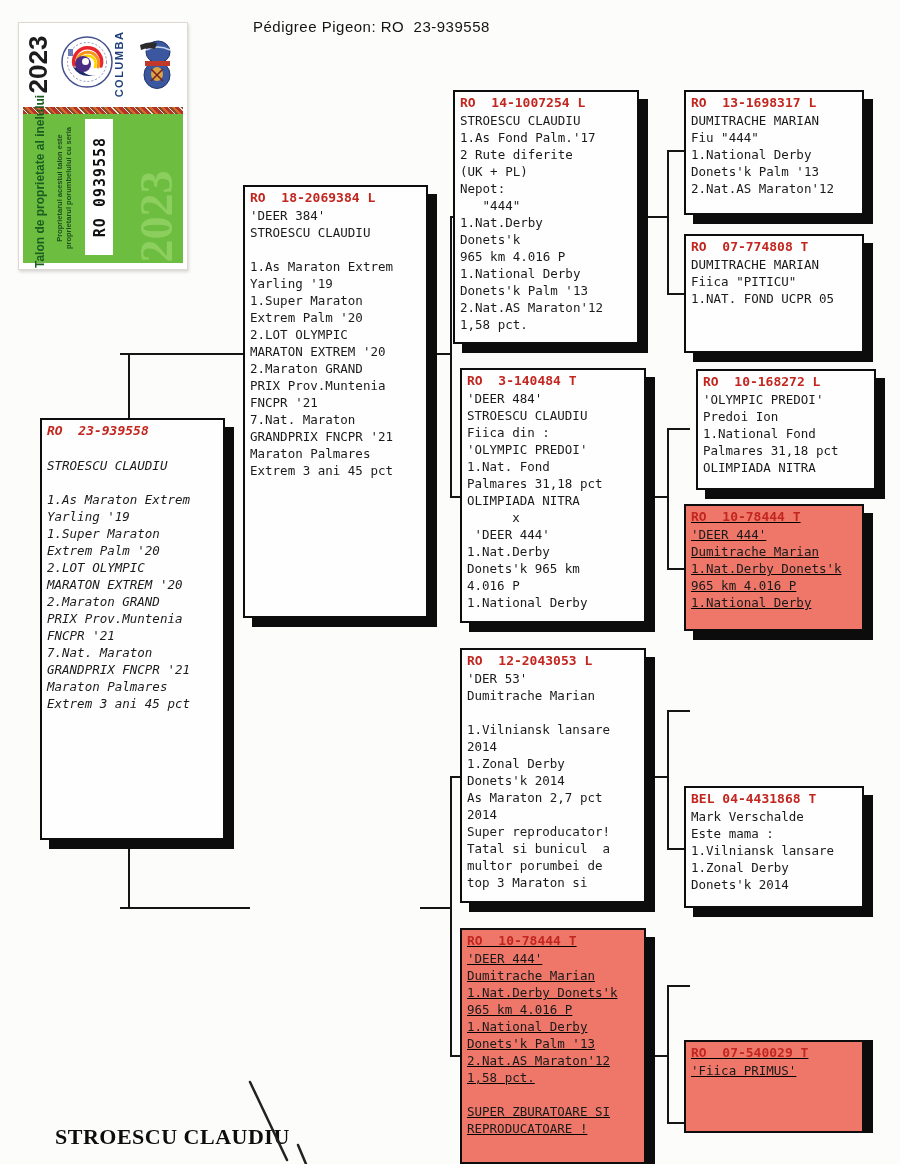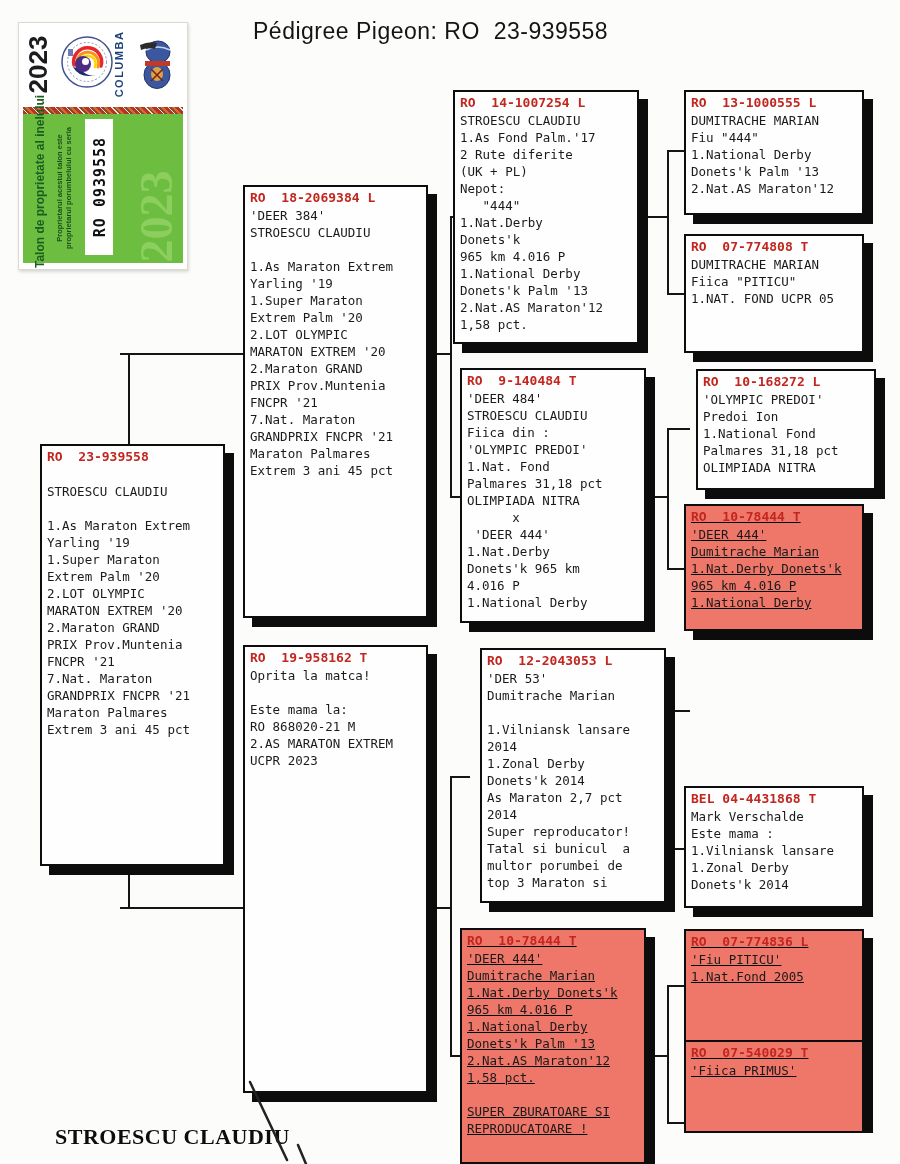--- a/index.html
+++ b/index.html
@@ -3,21 +3,21 @@
 <meta charset="utf-8">
 <style>
   html,body{margin:0;padding:0;background:#e8e8e4;}
   .page{
     position:relative;width:900px;height:1164px;background:#fcfcfa;
     overflow:hidden;font-family:"DejaVu Sans Mono",monospace;
   }
   
   .title{
     position:absolute;left:253px;top:18px;
-    font-family:"Liberation Sans",sans-serif;font-size:23px;font-weight:500;
+    font-family:"Liberation Sans",sans-serif;font-size:15px;font-weight:500;
     color:#141414;letter-spacing:.5px;white-space:pre;
   }
   
   .cl{position:absolute;background:#151515;z-index:1;}
   .cl.h{height:2px;} .cl.v{width:2px;}
   
   .pbox{
     position:absolute;z-index:2;background:#fefefe;border:2px solid #0d0d0d;
     box-shadow:9px 9px 0 0 #0c0c0c;padding:2px 3px 2px 5px;box-sizing:border-box;
   }
@@ -88,21 +88,21 @@
   <div class="cl h" style="left:667px;top:568px;width:23px;"></div>
   <div class="cl h" style="left:640px;top:776px;width:29px;"></div>
   <div class="cl v" style="left:667px;top:710px;height:140px;"></div>
   <div class="cl h" style="left:667px;top:710px;width:23px;"></div>
   <div class="cl h" style="left:667px;top:848px;width:23px;"></div>
   <div class="cl h" style="left:640px;top:1055px;width:29px;"></div>
   <div class="cl v" style="left:667px;top:985px;height:139px;"></div>
   <div class="cl h" style="left:667px;top:985px;width:23px;"></div>
   <div class="cl h" style="left:667px;top:1122px;width:23px;"></div>
 
-  <div class="pbox" style="left:40px;top:444px;width:185px;height:422px;">
+  <div class="pbox" style="left:40px;top:418px;width:185px;height:422px;font-style:italic;">
     <div class="pbox-header">RO  23-939558</div>
     <div class="pbox-body">
 STROESCU CLAUDIU
 
 1.As Maraton Extrem
 Yarling '19
 1.Super Maraton
 Extrem Palm '20
 2.LOT OLYMPIC
 MARATON EXTREM '20
@@ -126,64 +126,55 @@
 Extrem Palm '20
 2.LOT OLYMPIC
 MARATON EXTREM '20
 2.Maraton GRAND
 PRIX Prov.Muntenia
 FNCPR '21
 7.Nat. Maraton
 GRANDPRIX FNCPR '21
 Maraton Palmares
 Extrem 3 ani 45 pct</div>
-  </div>
-  <div class="pbox" style="left:243px;top:645px;width:185px;height:448px;">
-    <div class="pbox-header">RO  19-958162 T</div>
-    <div class="pbox-body">Oprita la matca!
-
-Este mama la:
-RO 868020-21 M
-2.AS MARATON EXTREM
-UCPR 2023</div>
   </div>
 
   <div class="pbox" style="left:453px;top:90px;width:186px;height:254px;">
     <div class="pbox-header">RO  14-1007254 L</div>
     <div class="pbox-body">STROESCU CLAUDIU
 1.As Fond Palm.'17
 2 Rute diferite
 (UK + PL)
 Nepot:
    "444"
 1.Nat.Derby
 Donets'k
 965 km 4.016 P
 1.National Derby
 Donets'k Palm '13
 2.Nat.AS Maraton'12
 1,58 pct.</div>
   </div>
   <div class="pbox" style="left:460px;top:368px;width:186px;height:255px;">
-    <div class="pbox-header">RO  9-140484 T</div>
+    <div class="pbox-header">RO  3-140484 T</div>
     <div class="pbox-body">'DEER 484'
 STROESCU CLAUDIU
 Fiica din :
 'OLYMPIC PREDOI'
 1.Nat. Fond
 Palmares 31,18 pct
 OLIMPIADA NITRA
       x
  'DEER 444'
 1.Nat.Derby
 Donets'k 965 km
 4.016 P
 1.National Derby</div>
   </div>
-  <div class="pbox" style="left:480px;top:648px;width:186px;height:255px;">
+  <div class="pbox" style="left:460px;top:648px;width:186px;height:255px;">
     <div class="pbox-header">RO  12-2043053 L</div>
     <div class="pbox-body">'DER 53'
 Dumitrache Marian
 
 1.Vilniansk lansare
 2014
 1.Zonal Derby
 Donets'k 2014
 As Maraton 2,7 pct
 2014
@@ -201,21 +192,21 @@
 1.National Derby
 Donets'k Palm '13
 2.Nat.AS Maraton'12
 1,58 pct.
 
 SUPER ZBURATOARE SI
 REPRODUCATOARE !</div>
   </div>
 
   <div class="pbox" style="left:684px;top:90px;width:180px;height:125px;">
-    <div class="pbox-header">RO  13-1000555 L</div>
+    <div class="pbox-header">RO  13-1698317 L</div>
     <div class="pbox-body">DUMITRACHE MARIAN
 Fiu "444"
 1.National Derby
 Donets'k Palm '13
 2.Nat.AS Maraton'12</div>
   </div>
   <div class="pbox" style="left:684px;top:234px;width:180px;height:119px;">
     <div class="pbox-header">RO  07-774808 T</div>
     <div class="pbox-body">DUMITRACHE MARIAN
 Fiica "PITICU"
@@ -237,25 +228,20 @@
 965 km 4.016 P
 1.National Derby</div>
   </div>
   <div class="pbox" style="left:684px;top:786px;width:180px;height:122px;">
     <div class="pbox-header">BEL 04-4431868 T</div>
     <div class="pbox-body">Mark Verschalde
 Este mama :
 1.Vilniansk lansare
 1.Zonal Derby
 Donets'k 2014</div>
-  </div>
-  <div class="pbox pink" style="left:684px;top:929px;width:180px;height:117px;">
-    <div class="pbox-header">RO  07-774836 L</div>
-    <div class="pbox-body">'Fiu PITICU'
-1.Nat.Fond 2005</div>
   </div>
   <div class="pbox pink" style="left:684px;top:1040px;width:180px;height:93px;box-shadow:9px 0 0 0 #0c0c0c;">
     <div class="pbox-header">RO  07-540029 T</div>
     <div class="pbox-body">'Fiica PRIMUS'</div>
   </div>
 
   <div class="talon">
     <div class="vtext talon-year">2023</div>
 
     <svg class="logo-svg" style="left:41px;top:12px;" width="54" height="54" viewBox="0 0 54 54">

